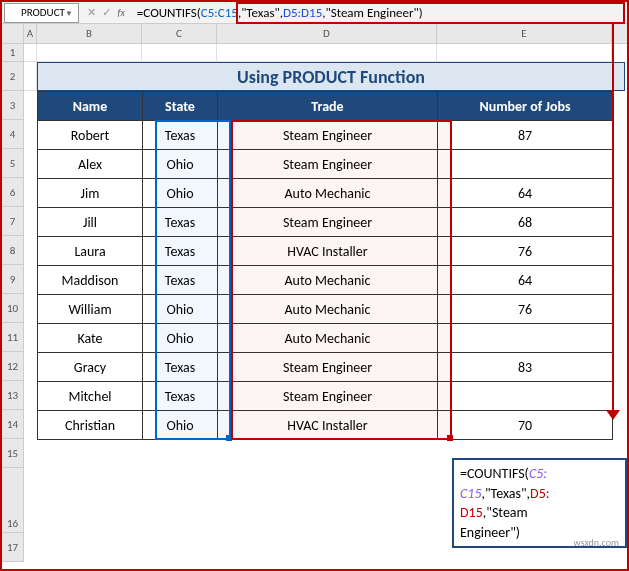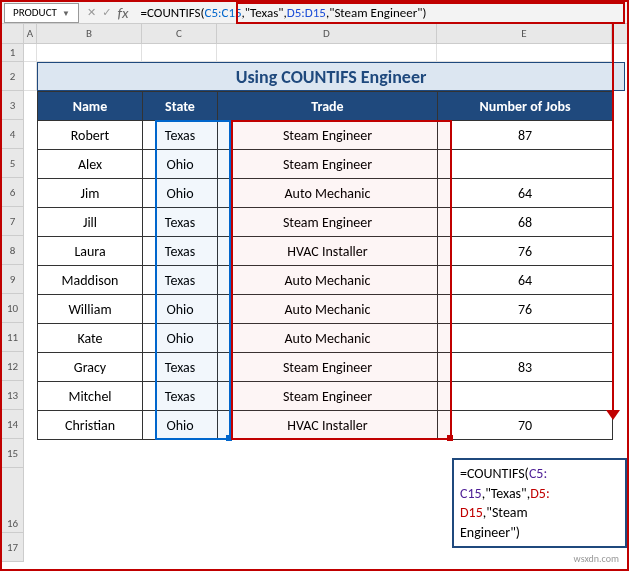--- a/index.html
+++ b/index.html
@@ -1,23 +1,23 @@
 <!DOCTYPE html>
 <html><head>
   <meta charset="utf-8">
   <style>
     * { box-sizing: border-box; margin: 0; padding: 0; }
     body { font-family: Calibri, Arial, sans-serif; font-size: 13px; background: #fff; width: 629px; height: 571px; overflow: hidden; position: relative; border: 2px solid #c00000; }
     
     .formula-bar { display: flex; align-items: center; background: #f3f3f3; border-bottom: 1px solid #ccc; height: 22px; }
-    .name-box { width: 75px; height: 20px; border: 1px solid #999; background: #fff; padding: 0 8px; font-size: 11px; display: flex; align-items: center; justify-content: space-between; margin-left: 2px; }
+    .name-box { width: 75px; height: 20px; border: 1px solid #999; background: #fff; padding: 0 16px; font-size: 11px; display: flex; align-items: center; justify-content: space-between; margin-left: 2px; }
     .name-box-dd { color: #666; font-size: 8px; }
     .fb-btns { display: flex; gap: 6px; padding: 0 8px; align-items: center; color: #666; font-size: 11px; }
     .fb-btn { cursor: pointer; color: #999; }
-    .fx-label { font-style: italic; color: #666; font-size: 15px; }
+    .fx-label { font-style: italic; color: #666; font-size: 10px; }
     .formula-input { flex: 1; padding: 0 4px; font-size: 13px; }
     .formula-input .fn { color: #000; }
     .formula-input .paren { color: #000; }
     .formula-input .ref1 { color: #0066cc; }
     .formula-input .ref2 { color: #1d4ed8; }
     .formula-input .str { color: #000; }
     .formula-highlight { position:absolute; top:0; left:234px; right:2px; height:22px; border:2px solid #c00000; pointer-events:none; }
     
     .col-headers { display: flex; background: #e8e8e8; border-bottom: 1px solid #ccc; height: 20px; }
     .corner { width: 22px; border-right: 1px solid #ccc; background: #e8e8e8; }
@@ -49,29 +49,29 @@
     .th-state { width: 75px; }
     .th-trade { width: 220px; }
     .th-jobs { width: 175px; }
     
     .hl-c { position: absolute; top: 76px; left: 131px; width: 76px; height: 320px; border: 2px solid #0066cc; pointer-events: none; z-index: 5; background: rgba(0,100,200,0.05);}
     .hl-c::after { content: ''; position: absolute; bottom: -3px; right: -3px; width: 6px; height: 6px; background: #0066cc; }
     .hl-d { position: absolute; top: 76px; left: 207px; width: 221px; height: 320px; border: 2px solid #c00000; pointer-events: none; z-index: 5; background: rgba(200,0,0,0.04);}
     .hl-d::after { content: ''; position: absolute; bottom: -3px; right: -3px; width: 6px; height: 6px; background: #c00000; }
     .hl-e17 { position: absolute; top: 414px; left: 428px; width: 175px; height: 90px; border: 2px solid #1f497d; background: #fff; z-index: 4; padding: 4px 6px; font-size: 14px; line-height: 1.4; }
     .hl-e17 .eq { color: #000; }
-    .hl-e17 .r1a { color: #4c1d95; }
+    .hl-e17 .r1a { color: #8b5cf6; font-style: italic; }
     .hl-e17 .r2a { color: #c00000; margin-top: 41px; }
     
     .arrow-line { position: absolute; top: 22px; left: 610px; width: 2px; height: 392px; background: #c00000; z-index: 10; }
     .arrow-head { position: absolute; top: 408px; left: 604px; width: 0; height: 0; border-left: 7px solid transparent; border-right: 7px solid transparent; border-top: 10px solid #c00000; z-index: 10; }
     
     .result-label { position: absolute; top: 414px; left: 220px; width: 208px; height: 29px; background: #ffd966; border: 1px solid #333; display:flex; align-items:center; justify-content:center; font-size:14px; font-weight:bold; z-index:3; }
     
-    .watermark { position: absolute; bottom: 4px; right: 8px; font-size: 10px; color: #999; z-index: 20; }
+    .watermark { position: absolute; bottom: 20px; right: 8px; font-size: 10px; color: #999; z-index: 20; }
   </style>
 </head>
 <body>
 
 <div class="formula-bar">
   <div class="name-box">
     <span>PRODUCT</span>
     <span class="name-box-dd">▼</span>
   </div>
   <div class="fb-btns">
@@ -118,21 +118,21 @@
   <div class="grid">
     <div class="grid-row r1">
         <div class="cell col-A"></div>
         <div class="cell col-B"></div>
         <div class="cell col-C"></div>
         <div class="cell col-D"></div>
         <div class="cell col-E"></div>
       </div>
     <div class="grid-row">
       <div class="cell col-A"></div>
-      <div class="title-cell">Using COUNTIFS Engineer</div>
+      <div class="title-cell">Using PRODUCT Function</div>
     </div>
 
     <div class="data-table">
       <table>
         <tbody>
             <tr>
           <th class="th-name">Name</th>
           <th class="th-state">State</th>
           <th class="th-trade">Trade</th>
           <th class="th-jobs">Number of Jobs</th>

